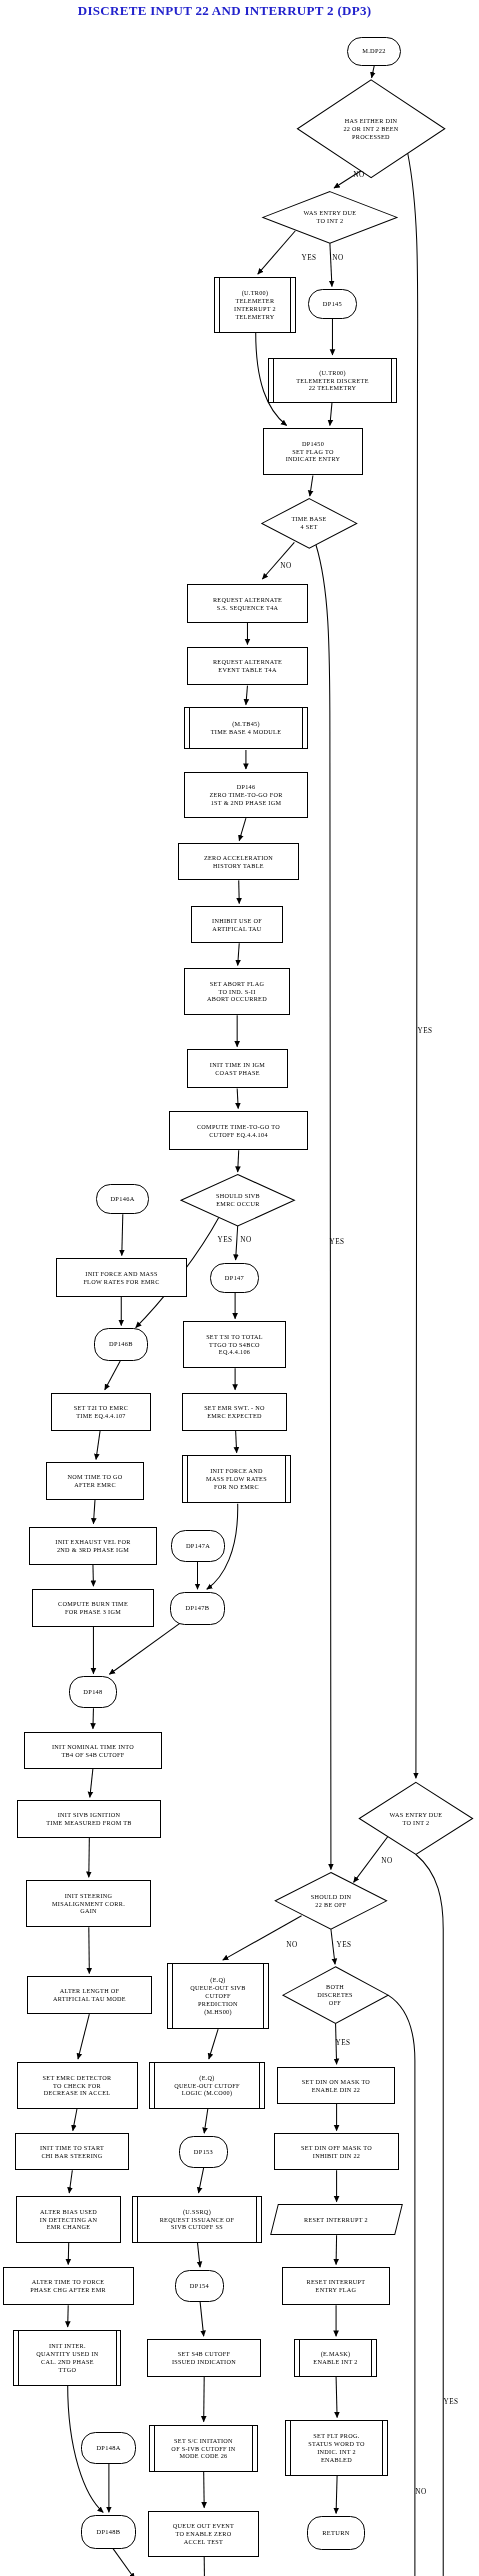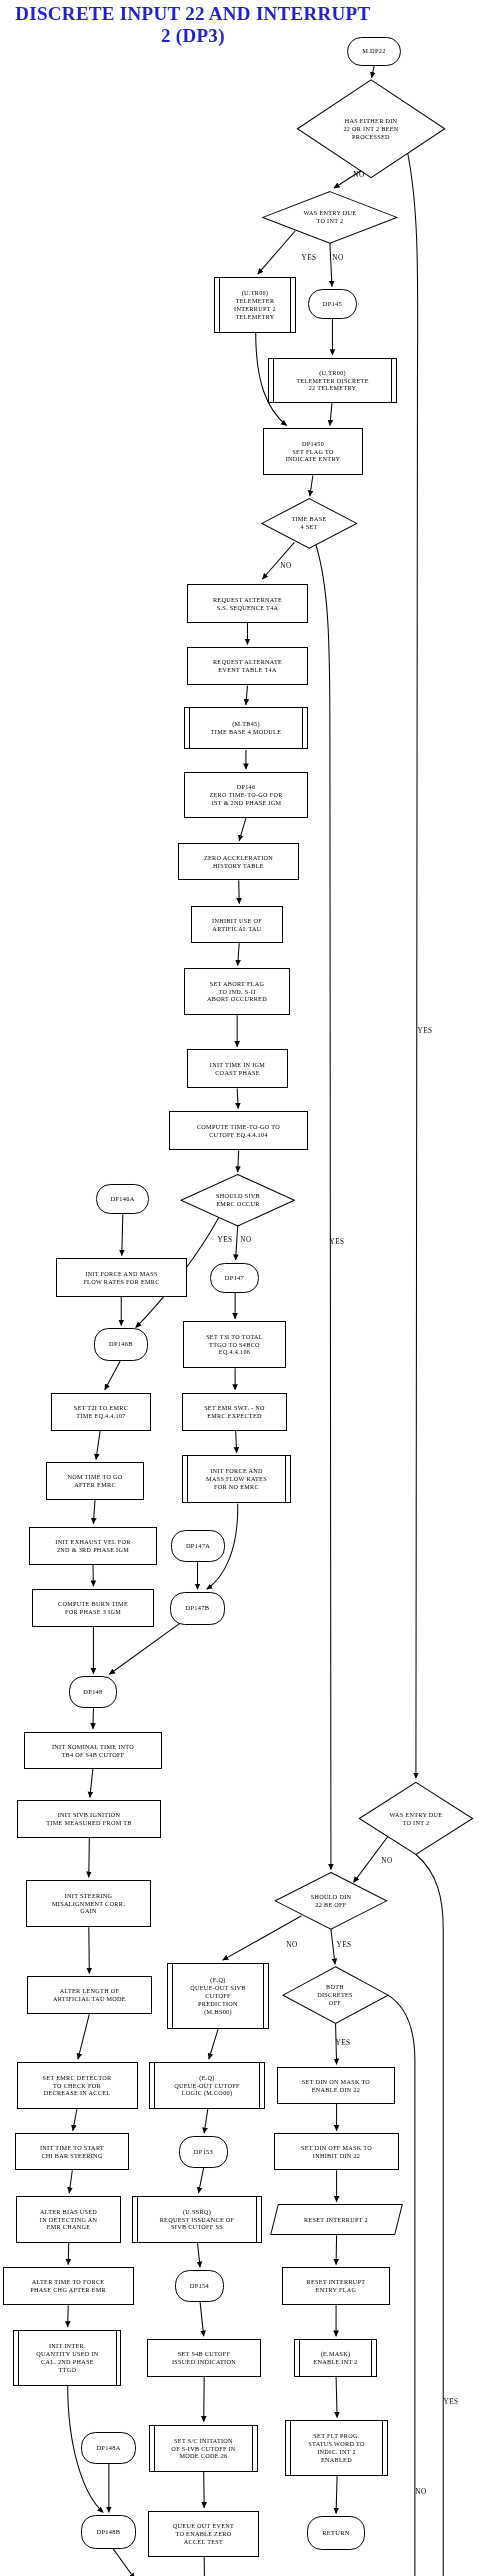--- a/index.html
+++ b/index.html
@@ -1,19 +1,19 @@
 <!DOCTYPE html>
 <html style="font-size:8.2px"><head>
 <meta charset="utf-8">
 <style>
   html,body{margin:0;padding:0;background:#fff;}
   .canvas{position:relative;width:480px;height:2943px;background:#fff;overflow:hidden;
           font-family:"Liberation Serif",serif;color:#000;}
-  .title{position:absolute;left:14.4px;top:2.6px;width:357px;text-align:center;
-         font-size:19px;font-weight:bold;color:#2222CC;letter-spacing:0.3px;}
+  .title{position:absolute;left:14.4px;top:2.6px;width:357px;text-align:right;
+         font-size:13px;font-weight:bold;color:#2222CC;letter-spacing:0.3px;}
   svg.edges{position:absolute;left:0;top:0;}
   .node{position:absolute;display:flex;align-items:center;justify-content:center;
         text-align:center;white-space:pre-line;font-size:6.2px;line-height:1.28;
         letter-spacing:0.3px;box-sizing:border-box;background:#fff;}
   .process{border:1px solid #000;}
   .predef{border:1px solid #000;}
   .predef::before,.predef::after{content:"";position:absolute;top:0;bottom:0;width:1px;background:#000;}
   .predef::before{left:3.6px}
   .predef::after{right:3.6px}
   .terminal{border:1px solid #000;border-radius:14.4px;font-size:6.4px;}

